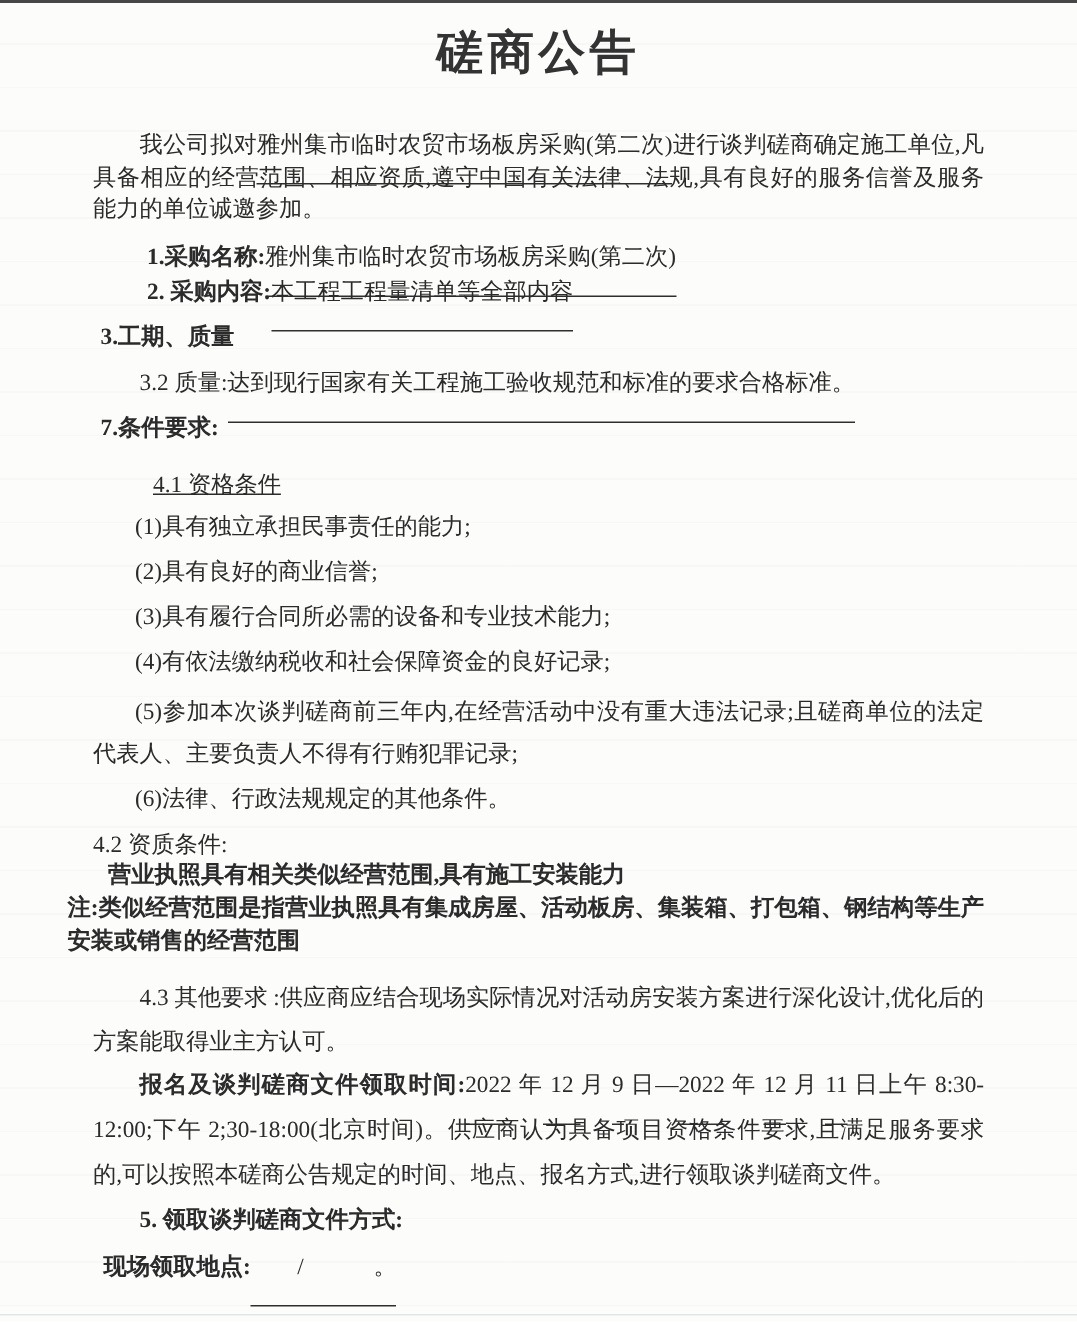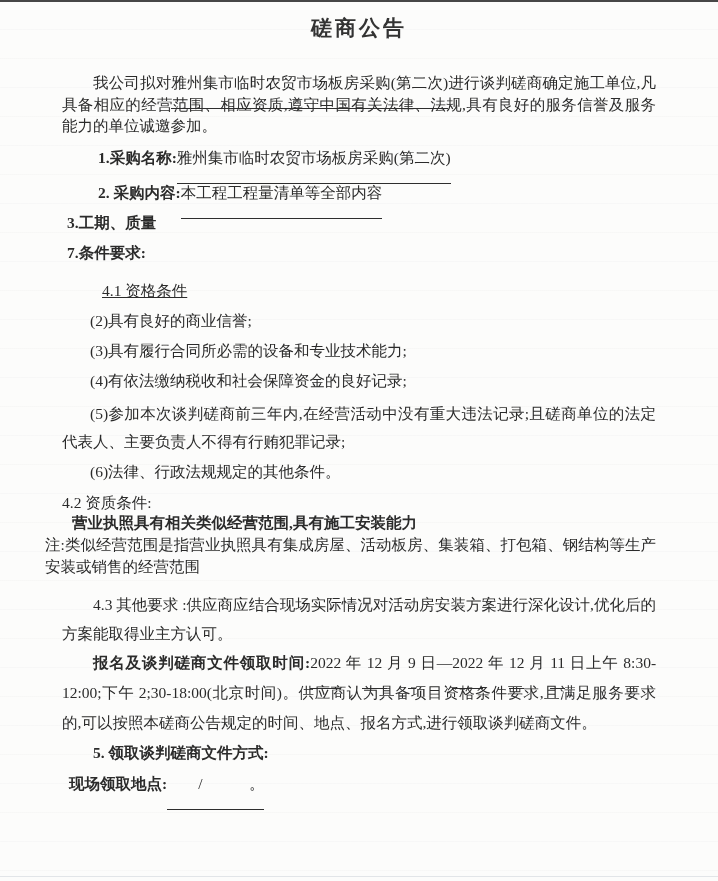--- a/index.html
+++ b/index.html
@@ -21,45 +21,45 @@
     position: absolute; top: 0; left: 0; width: 100%; height: 2px;
     background: #474747;
   }
   .bottomline {
     position: absolute; bottom: 4px; left: 0; width: 100%; height: 1px;
     background: #e2e5e8;
   }
   h1.title {
     margin: 14px 0 0 0;
     text-align: center;
-    font-size: 21px;
+    font-size: 31px;
     font-weight: bold;
     letter-spacing: 3px;
     color: #333333;
   }
   .content { padding: 0 62px; }
   p { margin: 0; line-height: 23px; }
   .b { font-weight: bold; }
   .u { border-bottom: 1px solid #2e2e2e; padding-bottom: 17px; }
   .intro { margin-top: 30px; line-height: 21.5px; text-indent: 31px; text-align: justify; }
   .item1 { margin-top: 9px; margin-left: 36px; }
-  .item2 { margin-top: 12px; margin-left: 36px; font-family: Liberation Serif, serif; }
+  .item2 { margin-top: 0; margin-left: 36px; font-family: Liberation Serif, serif; }
   .sec3  { margin-top: 7px; margin-left: 5px; }
   .s31   { margin-top: 5px; margin-left: 31px; }
   .s32   { margin-top: 8px; margin-left: 31px; }
   .sec4  { margin-top: 7px; margin-left: 5px; }
   .s41   { margin-top: 15px; margin-left: 40px; text-decoration: underline; }
   .q     { text-indent: 28px; text-align: justify; }
   .q1 { margin-top: 5px; }
   .q2, .q3, .q4 { margin-top: 7px; }
   .q5 { margin-top: 8px; line-height: 28px; }
   .q6 { margin-top: 4px; }
   .s42   { margin-top: 8px; }
   .s42b  { margin-top: -3px; margin-left: 10px; font-weight: bold; }
-  .note  { margin-top: 0; margin-left: -17px; line-height: 22.5px; font-weight: normal; text-align: justify; }
+  .note  { margin-top: 0; margin-left: -17px; line-height: 22.5px; font-weight: bold; text-align: justify; }
   .s43   { margin-top: 11px; line-height: 29px; text-indent: 31px; text-align: justify; }
   .reg   { margin-top: 0; line-height: 30px; text-indent: 31px; text-align: justify; }
   .sec5  { margin-top: 3px; margin-left: 31px; font-weight: bold; }
   .pickup{ margin-top: 8px; margin-left: 7px; }
 </style>
 </head>
 <body>
 
 <div class="page">
   <div class="topline"></div>
@@ -70,25 +70,27 @@
 
     <p class="intro"><span>我公司拟对</span><span class="u">雅州集市临时农贸市场板房采购(第二次)</span><span>进行谈判磋商确定施工单位,凡具备相应的经营范围、相应资质,遵守中国有关法律、法规,具有良好的服务信誉及服务能力的单位诚邀参加。</span></p>
 
     <p class="item1"><span class="b">1.采购名称:</span><span class="u">雅州集市临时农贸市场板房采购(第二次)</span></p>
 
     <p class="item2"><span class="b">2. 采购内容:</span><span class="u">本工程工程量清单等全部内容</span></p>
 
     <p class="sec3 b">3.工期、质量</p>
 
 
+    <p class="s32"><span>3.2 质量:</span><span class="u">达到现行国家有关工程施工验收规范和标准的要求合格标准。</span></p>
 
     <p class="sec4 b">7.条件要求:</p>
 
     <p class="s41">4.1 资格条件</p>
 
+    <p class="q q1">(1)具有独立承担民事责任的能力;</p>
     <p class="q q2">(2)具有良好的商业信誉;</p>
     <p class="q q3">(3)具有履行合同所必需的设备和专业技术能力;</p>
     <p class="q q4">(4)有依法缴纳税收和社会保障资金的良好记录;</p>
     <p class="q q5">(5)参加本次谈判磋商前三年内,在经营活动中没有重大违法记录;且磋商单位的法定代表人、主要负责人不得有行贿犯罪记录;</p>
     <p class="q q6">(6)法律、行政法规规定的其他条件。</p>
 
     <p class="s42">4.2 资质条件:</p>
     <p class="s42b">营业执照具有相关类似经营范围,具有施工安装能力</p>
     <p class="note">注:类似经营范围是指营业执照具有集成房屋、活动板房、集装箱、打包箱、钢结构等生产安装或销售的经营范围</p>
     <p class="s43">4.3 其他要求 :供应商应结合现场实际情况对活动房安装方案进行深化设计,优化后的方案能取得业主方认可。</p>

